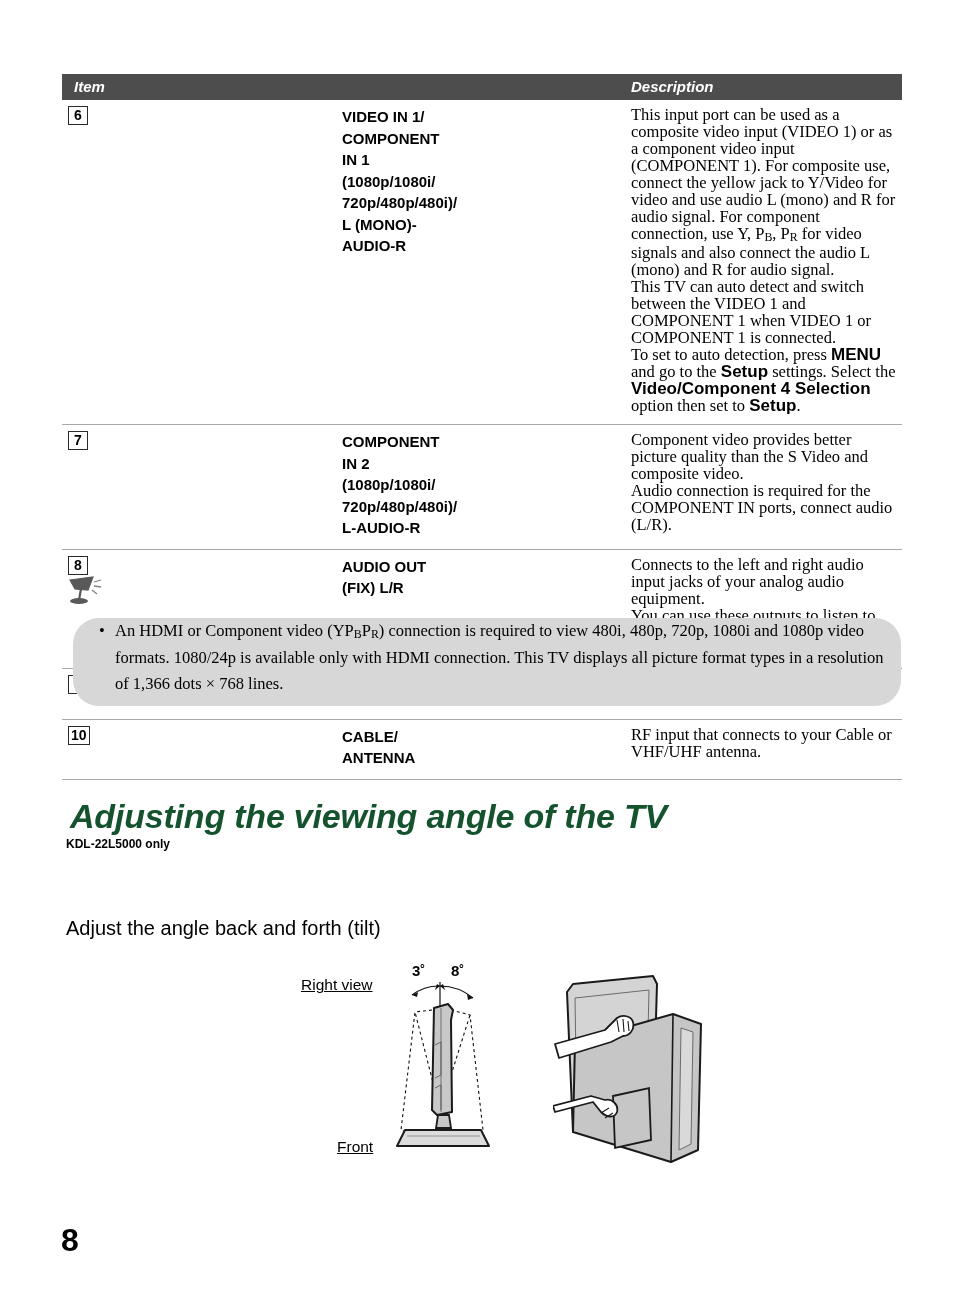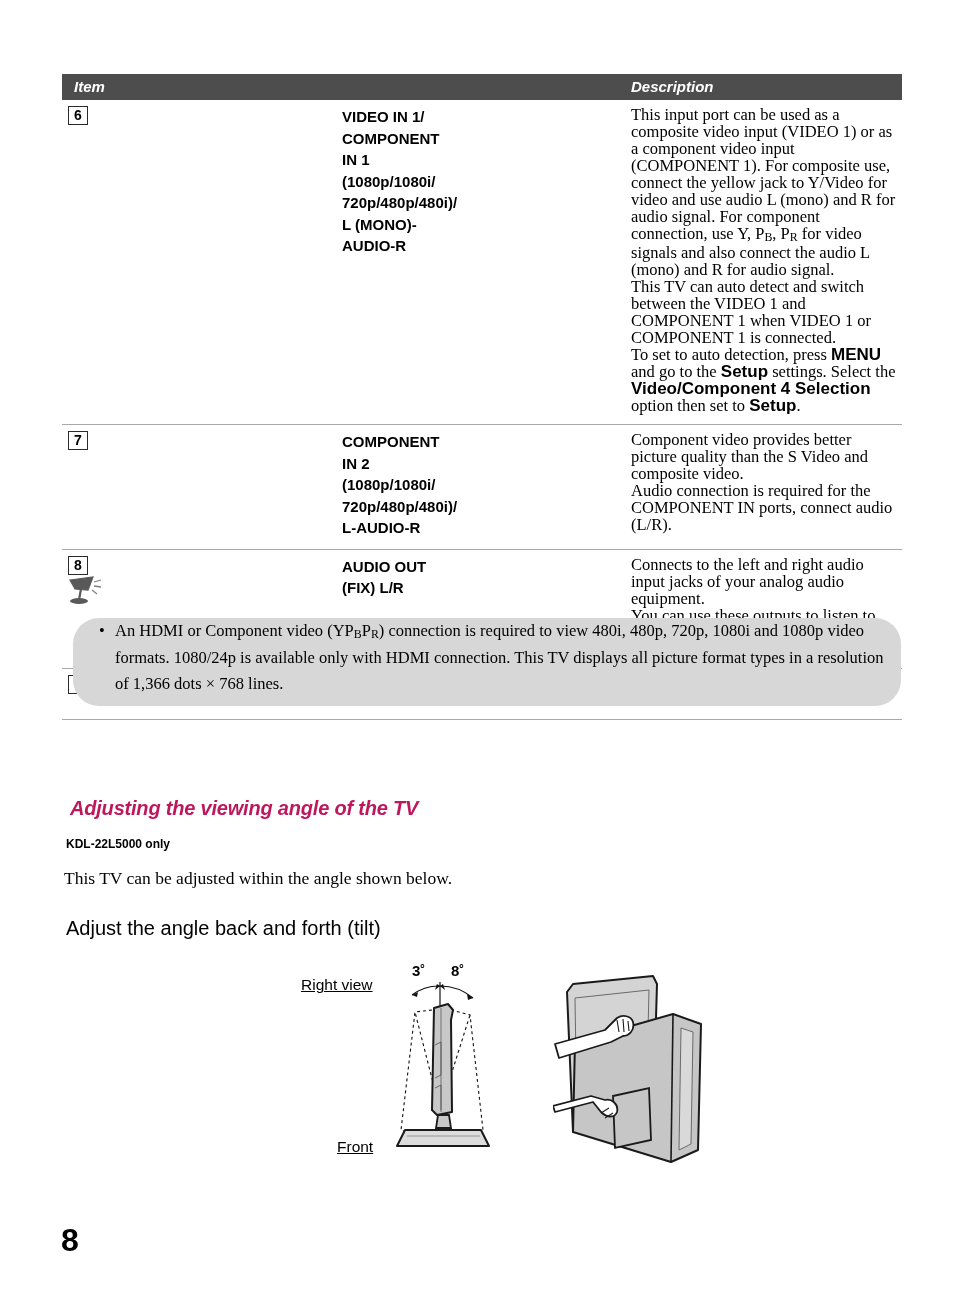--- a/index.html
+++ b/index.html
@@ -132,23 +132,23 @@
   }
 
   
   .sec-heading {
     position: absolute;
     left: 55px;
     top: 797px;
     font-family: "Liberation Sans", sans-serif;
     font-style: italic;
     font-weight: bold;
-    font-size: 20px;
+    font-size: 34px;
     letter-spacing: -0.2px;
-    color: #be185d;
+    color: #14532d;
   }
   .sub-heading {
     position: absolute;
     left: 51px;
     top: 837px;
     font-family: "Liberation Sans", sans-serif;
     font-weight: bold;
     font-size: 12px;
   }
   .body-line {
@@ -266,20 +266,32 @@
           <span class="numbox">9</span>
         </td>
         <td class="cell-item">
           <span>AC power cord</span>
         </td>
         <td class="cell-desc">
           <p>Plug the cord into the nearest wall outlet.</p>
         </td>
       </tr>
 
+      <tr>
+        <td class="cell-num">
+          <span class="numbox">10</span>
+        </td>
+        <td class="cell-item">
+          <span>CABLE/</span><br>
+          <span>ANTENNA</span>
+        </td>
+        <td class="cell-desc">
+          <p>RF input that connects to your Cable or VHF/UHF antenna.</p>
+        </td>
+      </tr>
 
     </tbody>
   </table>
 
   <svg class="tip-icon" viewBox="0 0 44 42">
 
     <polygon points="3,4 26,1 21,14 8,13" fill="#595959"></polygon>
     <polygon points="3,4 26,1 21,14 8,13" fill="none" stroke="#595959" stroke-width="1.2"></polygon>
 
     <path d="M14,13 L12,24" stroke="#595959" stroke-width="2.2" fill="none"></path>
@@ -291,21 +303,20 @@
     <path d="M25,14 L30,18" stroke="#808080" stroke-width="1.3"></path>
   </svg>
 
   <div class="note-box"></div>
   <div class="note-text">
     <div class="note-bullet"><span>An HDMI or Component video (YP</span><sub class="sm">B</sub><span>P</span><sub class="sm">R</sub><span>) connection is required to view 480i, 480p, 720p, 1080i and 1080p video formats. 1080/24p is available only with HDMI connection. This TV displays all picture format types in a resolution of 1,366 dots × 768 lines.</span></div>
   </div>
 
   <div class="sec-heading">Adjusting the viewing angle of the TV</div>
   <div class="sub-heading">KDL-22L5000 only</div>
-  <div class="body-line">This TV can be adjusted within the angle shown below.</div>
   <div class="sub-heading2">Adjust the angle back and forth (tilt)</div>
 
   <div class="figure-wrap">
     <div class="fig-label lbl-right-view">Right view</div>
     <div class="fig-label lbl-front">Front</div>
 
     <svg width="260" height="230" viewBox="0 0 260 230" style="position:absolute;left:100px;top:0;">
 
       <line x1="55" y1="22" x2="55" y2="150" stroke="#111" stroke-width="1.2"></line>
 

